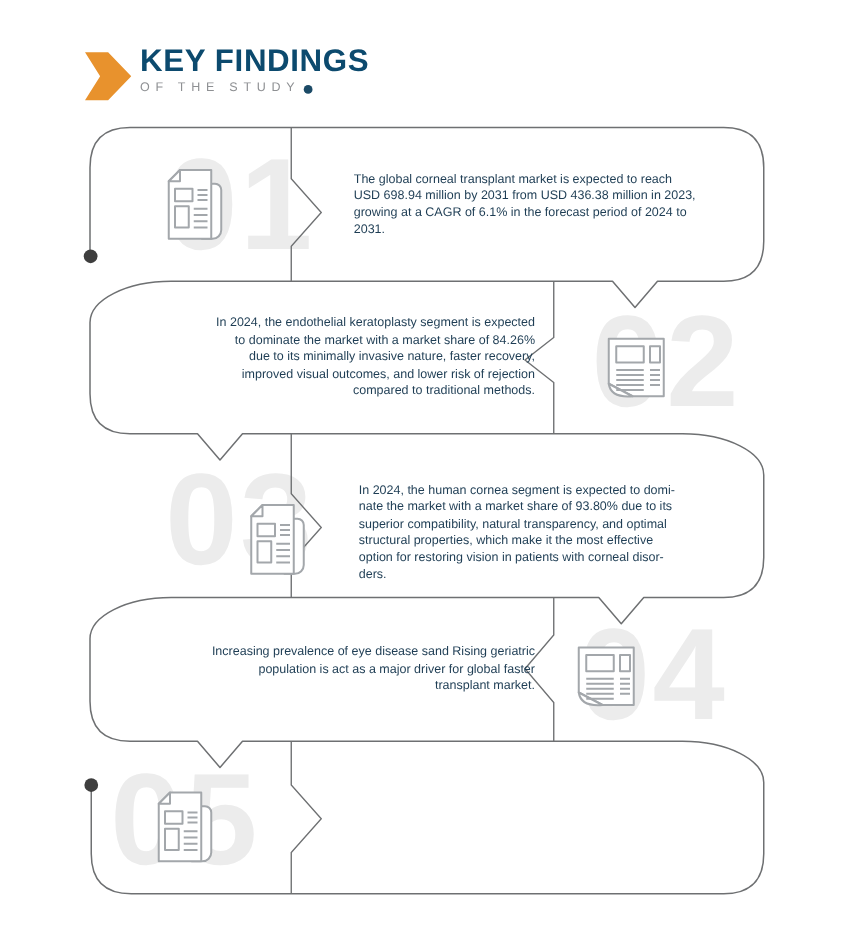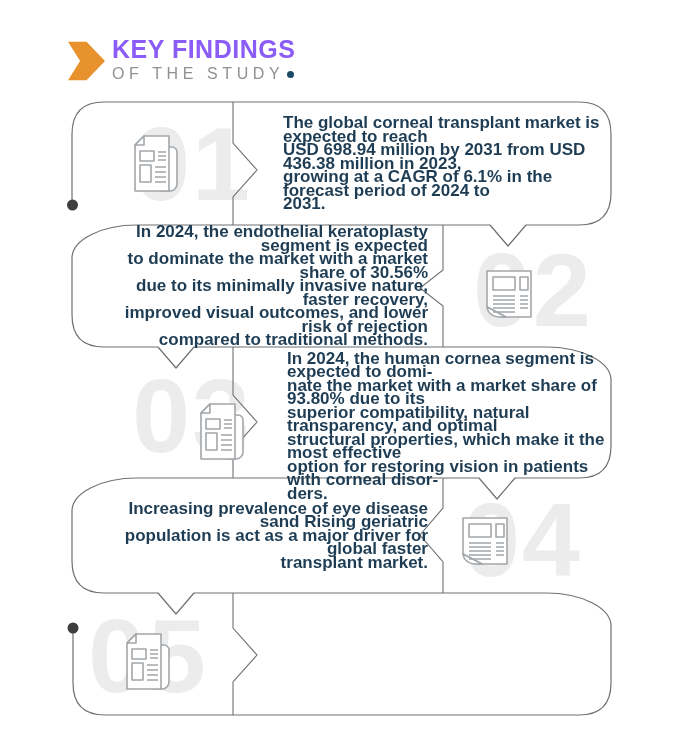--- a/index.html
+++ b/index.html
@@ -3,34 +3,34 @@
 <meta charset="utf-8">
 <style>
   html,body{margin:0;padding:0;background:#ffffff;}
   .canvas{
     position:relative;width:690px;height:745px;background:#ffffff;overflow:hidden;
     font-family:"Liberation Sans",sans-serif;
   }
   
   .header{position:absolute;left:68px;top:37px;display:flex;gap:7px;align-items:flex-start;}
   .arrow-svg{width:37px;height:44px;display:block;margin-top:2px;}
-  .title{font-size:25px;font-weight:bold;color:#8b5cf6;letter-spacing:0.5px;line-height:1;}
+  .title{font-size:25px;font-weight:bold;color:#0c4a6e;letter-spacing:0.5px;line-height:1;}
   .subtitle-row{display:flex;align-items:center;gap:3px;margin-top:4px;}
-  .subtitle{font-size:16px;color:#8E9093;letter-spacing:4.6px;line-height:1;}
+  .subtitle{font-size:10px;color:#8E9093;letter-spacing:4.6px;line-height:1;}
   .bullet{width:7px;height:7px;border-radius:50%;background:#1B4A66;display:inline-block;}
   
   .bubble{position:absolute;left:72px;width:539px;}
   .watermark{
     position:absolute;transform:translate(-50%,-50%);
     font-size:104px;font-weight:bold;letter-spacing:2px;color:#ECECEC;line-height:1;z-index:1;
     white-space:nowrap;
   }
   .finding-text{
     position:absolute;display:flex;align-items:center;z-index:3;
-    color:#1E3D54;font-size:17px;line-height:13.5px;white-space:pre-line;font-weight:bold;
+    color:#1E3D54;font-size:10px;line-height:13.5px;white-space:pre-line;
   }
   .t-right{justify-content:flex-end;text-align:right;}
   
   .overlay{position:absolute;left:0;top:0;z-index:2;pointer-events:none;}
 </style>
 </head>
 <body>
 
 <div class="canvas">
 
@@ -51,21 +51,21 @@
     <div class="watermark" style="left:120px;top:62px;">01</div>
     <div class="finding-text" style="left:211px;top:0;width:330px;height:123px;">The global corneal transplant market is expected to reach
 USD 698.94 million by 2031 from USD 436.38 million in 2023,
 growing at a CAGR of 6.1% in the forecast period of 2024 to
 2031.</div>
   </div>
 
   <div class="bubble" style="top:225px;height:122px;">
     <div class="watermark" style="left:461px;top:65px;">02</div>
     <div class="finding-text t-right" style="left:18px;top:0;width:338px;height:122px;">In 2024, the endothelial keratoplasty segment is expected
-to dominate the market with a market share of 30.56%
+to dominate the market with a market share of 84.26%
 due to its minimally invasive nature, faster recovery,
 improved visual outcomes, and lower risk of rejection
 compared to traditional methods.</div>
   </div>
 
   <div class="bubble" style="top:347px;height:131px;">
     <div class="watermark" style="left:120px;top:69px;">03</div>
     <div class="finding-text" style="left:215px;top:0;width:330px;height:158px;">In 2024, the human cornea segment is expected to domi-
 nate the market with a market share of 93.80% due to its
 superior compatibility, natural transparency, and optimal

